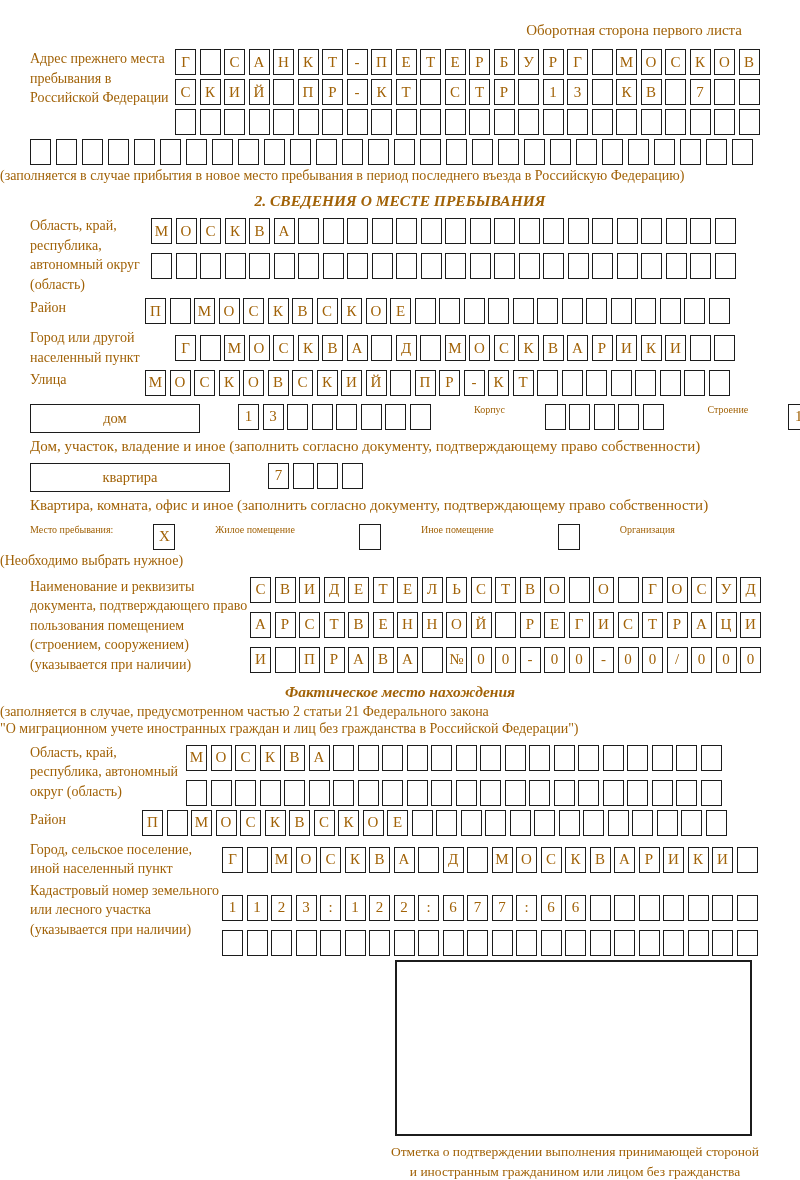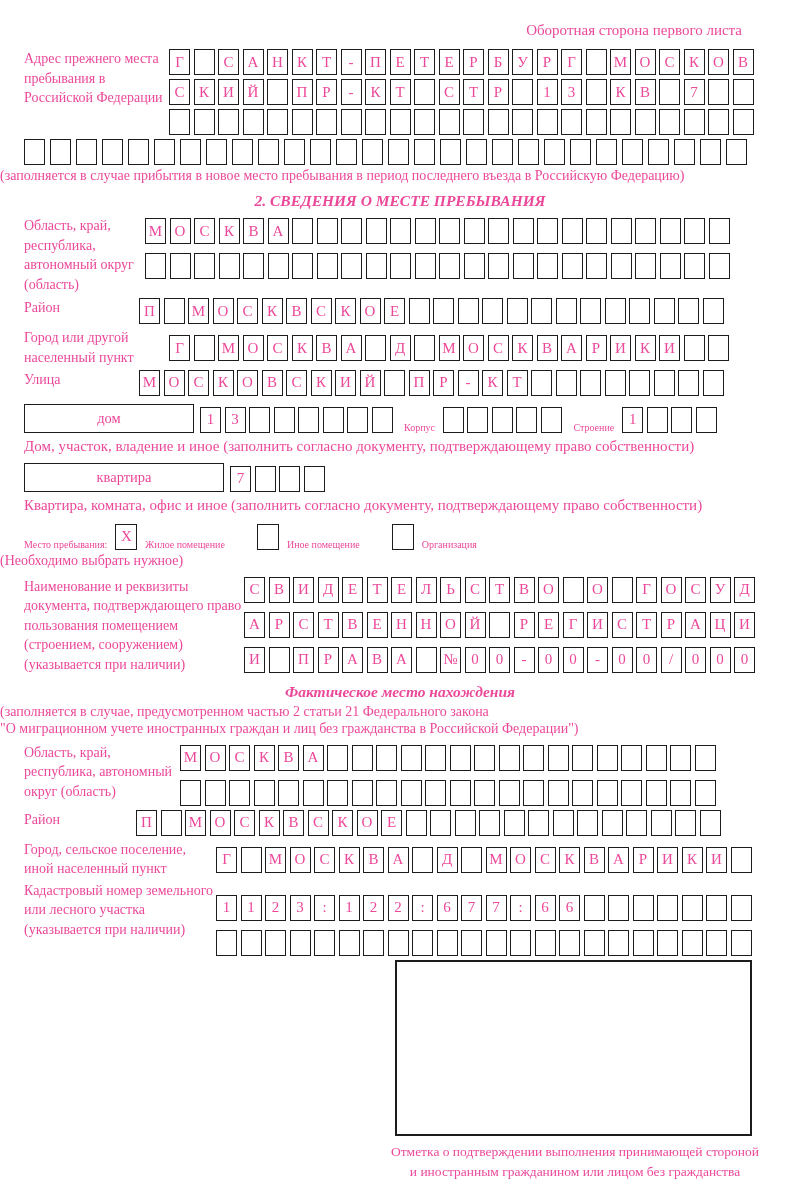--- a/index.html
+++ b/index.html
@@ -1,22 +1,22 @@
 <!DOCTYPE html>
 <html><head>
 <meta charset="utf-8">
 <style>
   html,body{margin:0;padding:0;background:#fff;}
   .page{
-    width:800px;height:1180px;background:#fff;color:#ec4899;
+    width:800px;height:1180px;background:#fff;color:#a16207;
     font-family:"Liberation Serif","DejaVu Serif",serif;
     position:relative;overflow:hidden;
   }
   .hdr{padding:22px 58px 0 0;text-align:right;font-size:15px;}
-  .ml30{margin-left:24px;}
+  .ml30{margin-left:30px;}
   .flex{display:flex;}
   .lbl{font-size:14px;line-height:1.4;flex:none;}
   .rows{flex:none;}
   .cellrow{display:flex;flex-wrap:nowrap;}
   .cell{
     box-sizing:border-box;flex:none;width:21px;height:26px;
     border:1.6px solid #1c1c1c;margin-right:3.5px;
     display:flex;align-items:center;justify-content:center;
     font-size:15px;line-height:1;
   }
@@ -43,21 +43,21 @@
     font-size:14.5px;margin-right:6px;
   }
   .w170{width:170px;}
   .w200{width:200px;}
   .inline-lbl{font-size:10px;display:flex;align-items:center;padding:0 8px;flex:none;}
   .chk{
     box-sizing:border-box;flex:none;width:22px;height:26px;border:1.7px solid #1c1c1c;
     display:flex;align-items:center;justify-content:center;font-size:15px;
   }
   .optgap{margin-left:24px;}
-  .vcenter{align-items:flex-end;}
+  .vcenter{align-items:flex-start;gap:32px;}
   .cells-mid{margin-top:7px;}
   .stamp{
     box-sizing:border-box;margin:4px 0 0 395px;width:357px;height:176px;
     border:2px solid #1c1c1c;
   }
   .stamp-note{
     margin:6px 0 0 388px;width:374px;text-align:center;
     font-size:13.5px;line-height:1.5;
   }
 </style>

